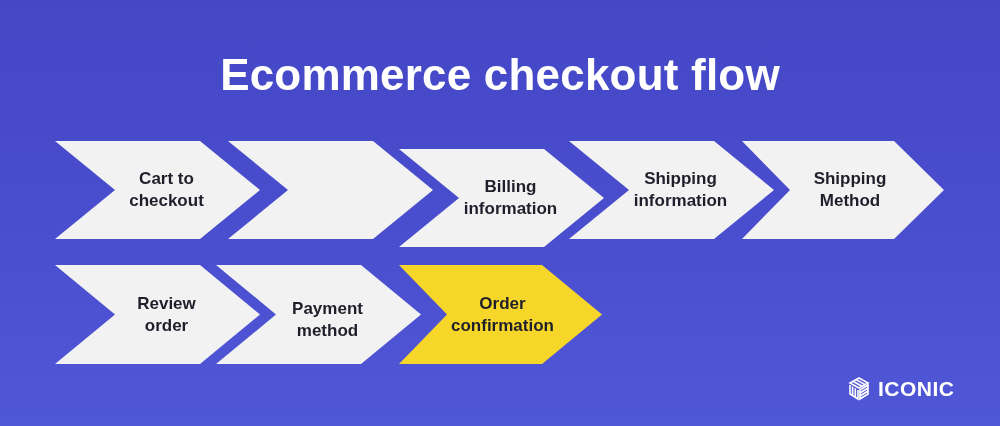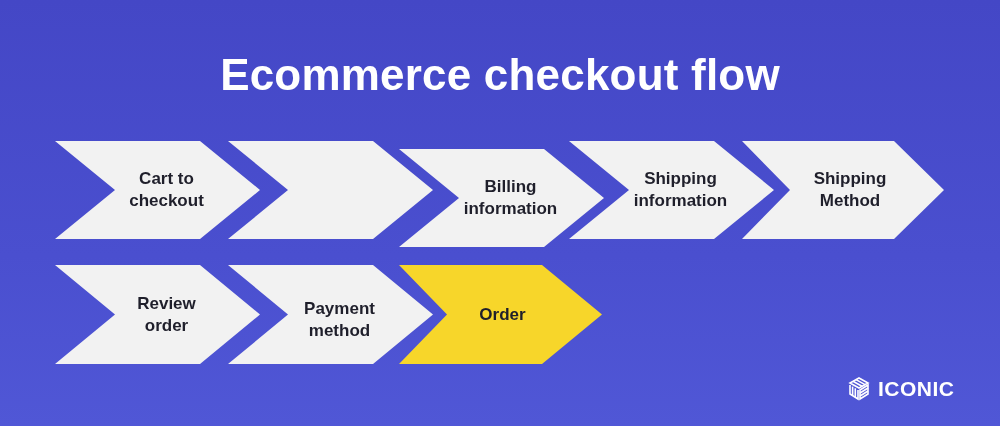--- a/index.html
+++ b/index.html
@@ -63,31 +63,31 @@
     </svg>
   <div class="label" style="padding-left:28px;padding-right:14px;"><span>Shipping</span><br><span>Method</span></div>
 </div>
 
 <div class="chev" style="left:55px;top:265px;width:205px;height:99px;">
   <svg width="205" height="99">
       <polygon points="0,0 145,0 205,49.5 145,99 0,99 60,49.5" fill="#f2f2f2"></polygon>
     </svg>
   <div class="label"><span>Review</span><br><span>order</span></div>
 </div>
-<div class="chev" style="left:228px;top:265px;width:205px;height:109px;">
+<div class="chev" style="left:216px;top:265px;width:205px;height:109px;">
   <svg width="205" height="99">
       <polygon points="0,0 145,0 205,49.5 145,99 0,99 60,49.5" fill="#f2f2f2"></polygon>
     </svg>
   <div class="label"><span>Payment</span><br><span>method</span></div>
 </div>
 <div class="chev" style="left:399px;top:265px;width:203px;height:99px;">
   <svg width="203" height="99">
       <polygon points="0,0 143,0 203,49.5 143,99 0,99 48,49.5" fill="#f7d62a"></polygon>
     </svg>
-  <div class="label" style="padding-left:28px;padding-right:24px;"><span>Order</span><br></div>
+  <div class="label" style="padding-left:28px;padding-right:24px;"><span>Order</span><br><span>confirmation</span></div>
 </div>
 
 <div class="logo">
   <svg width="22" height="24" viewBox="0 0 22 24">
     <g stroke="#ffffff" stroke-width="1.6" fill="none">
       <path d="M11 1 L20 6 L11 11 L2 6 Z"></path>
       <path d="M5 4.3 L14 9.3"></path>
       <path d="M8 2.6 L17 7.6"></path>
       <path d="M2 8 L2 17 L10 22 L10 13"></path>
       <path d="M4.6 9.6 L4.6 18.5"></path>

